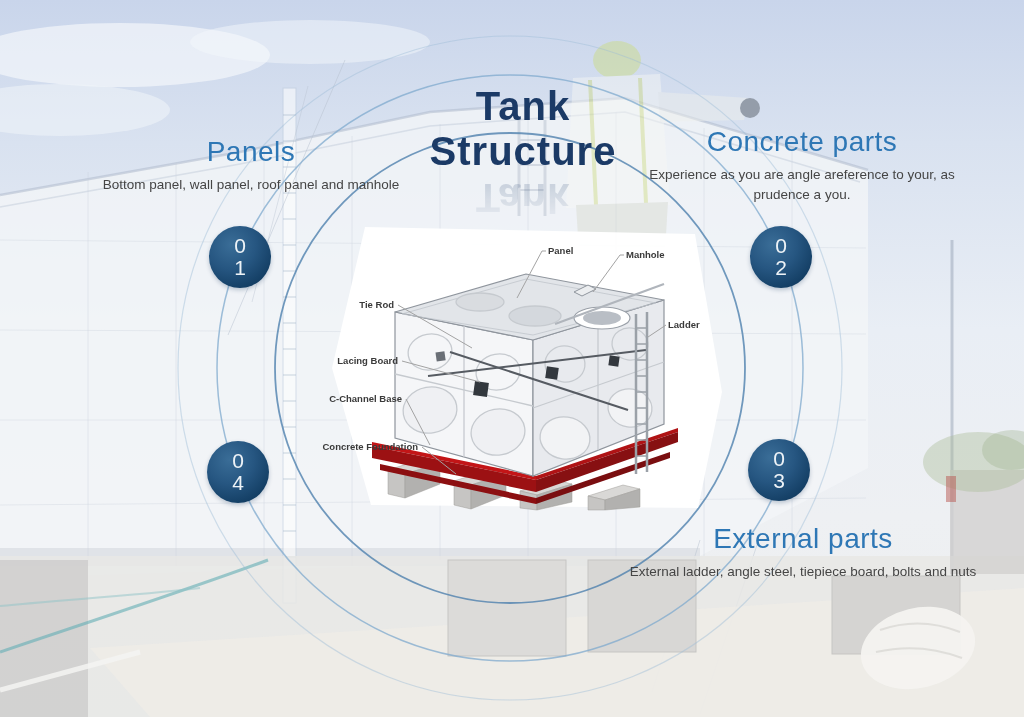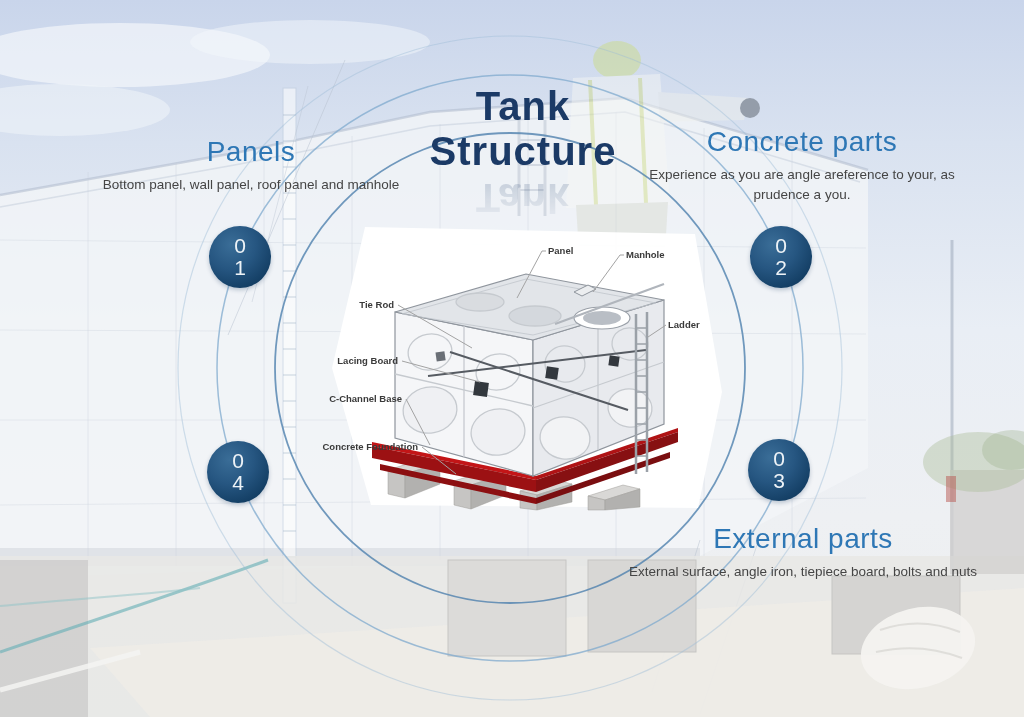--- a/index.html
+++ b/index.html
@@ -257,21 +257,21 @@
   <div class="sec sec-panels">
     <h2>Panels</h2>
     <p>Bottom panel, wall panel, roof panel and manhole</p>
   </div>
   <div class="sec sec-internal">
     <h2>Concrete parts</h2>
     <p>Experience as you are angle areference to your, as prudence a you.</p>
   </div>
   <div class="sec sec-external">
     <h2>External parts</h2>
-    <p>External surface, angle iron, tiepiece board, bolts and nuts</p>
+    <p>External ladder, angle steel, tiepiece board, bolts and nuts</p>
   </div>
 
   <div class="badge" style="left:209px;top:226px;">
     <div class="num">
         <span>0</span>
         <span>1</span>
       </div>
   </div>
   <div class="badge" style="left:750px;top:226px;">
     <div class="num">

